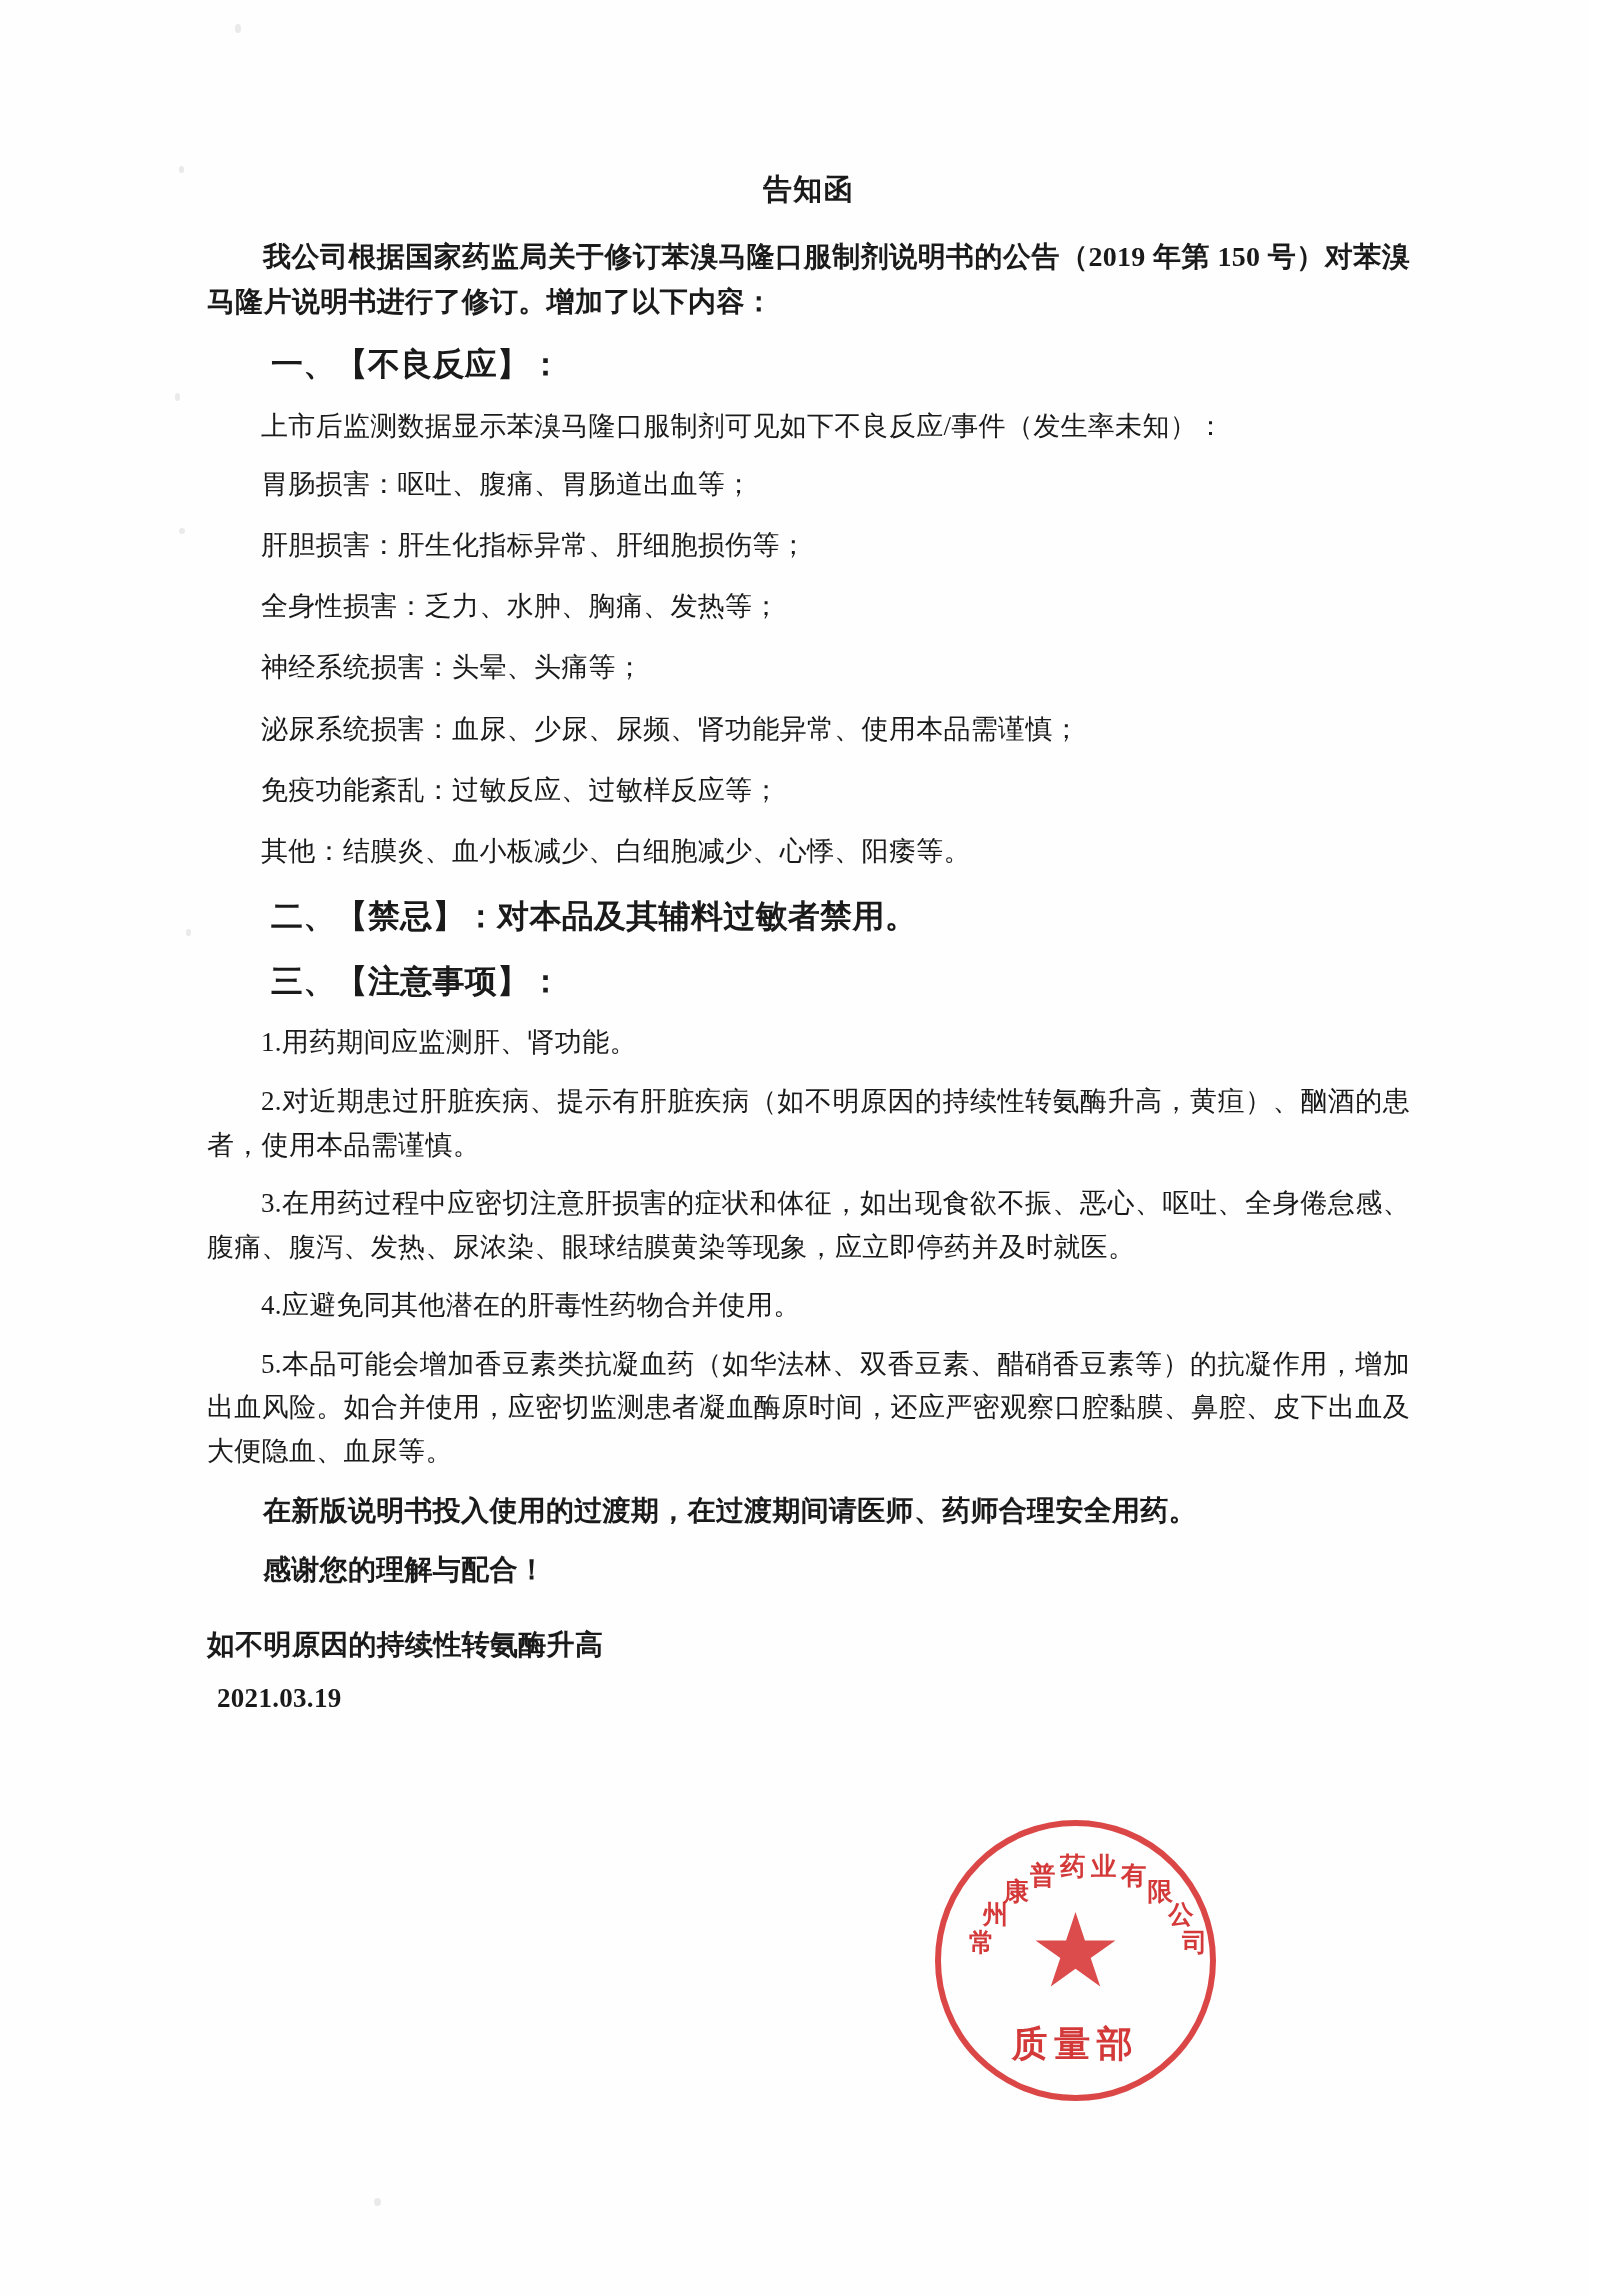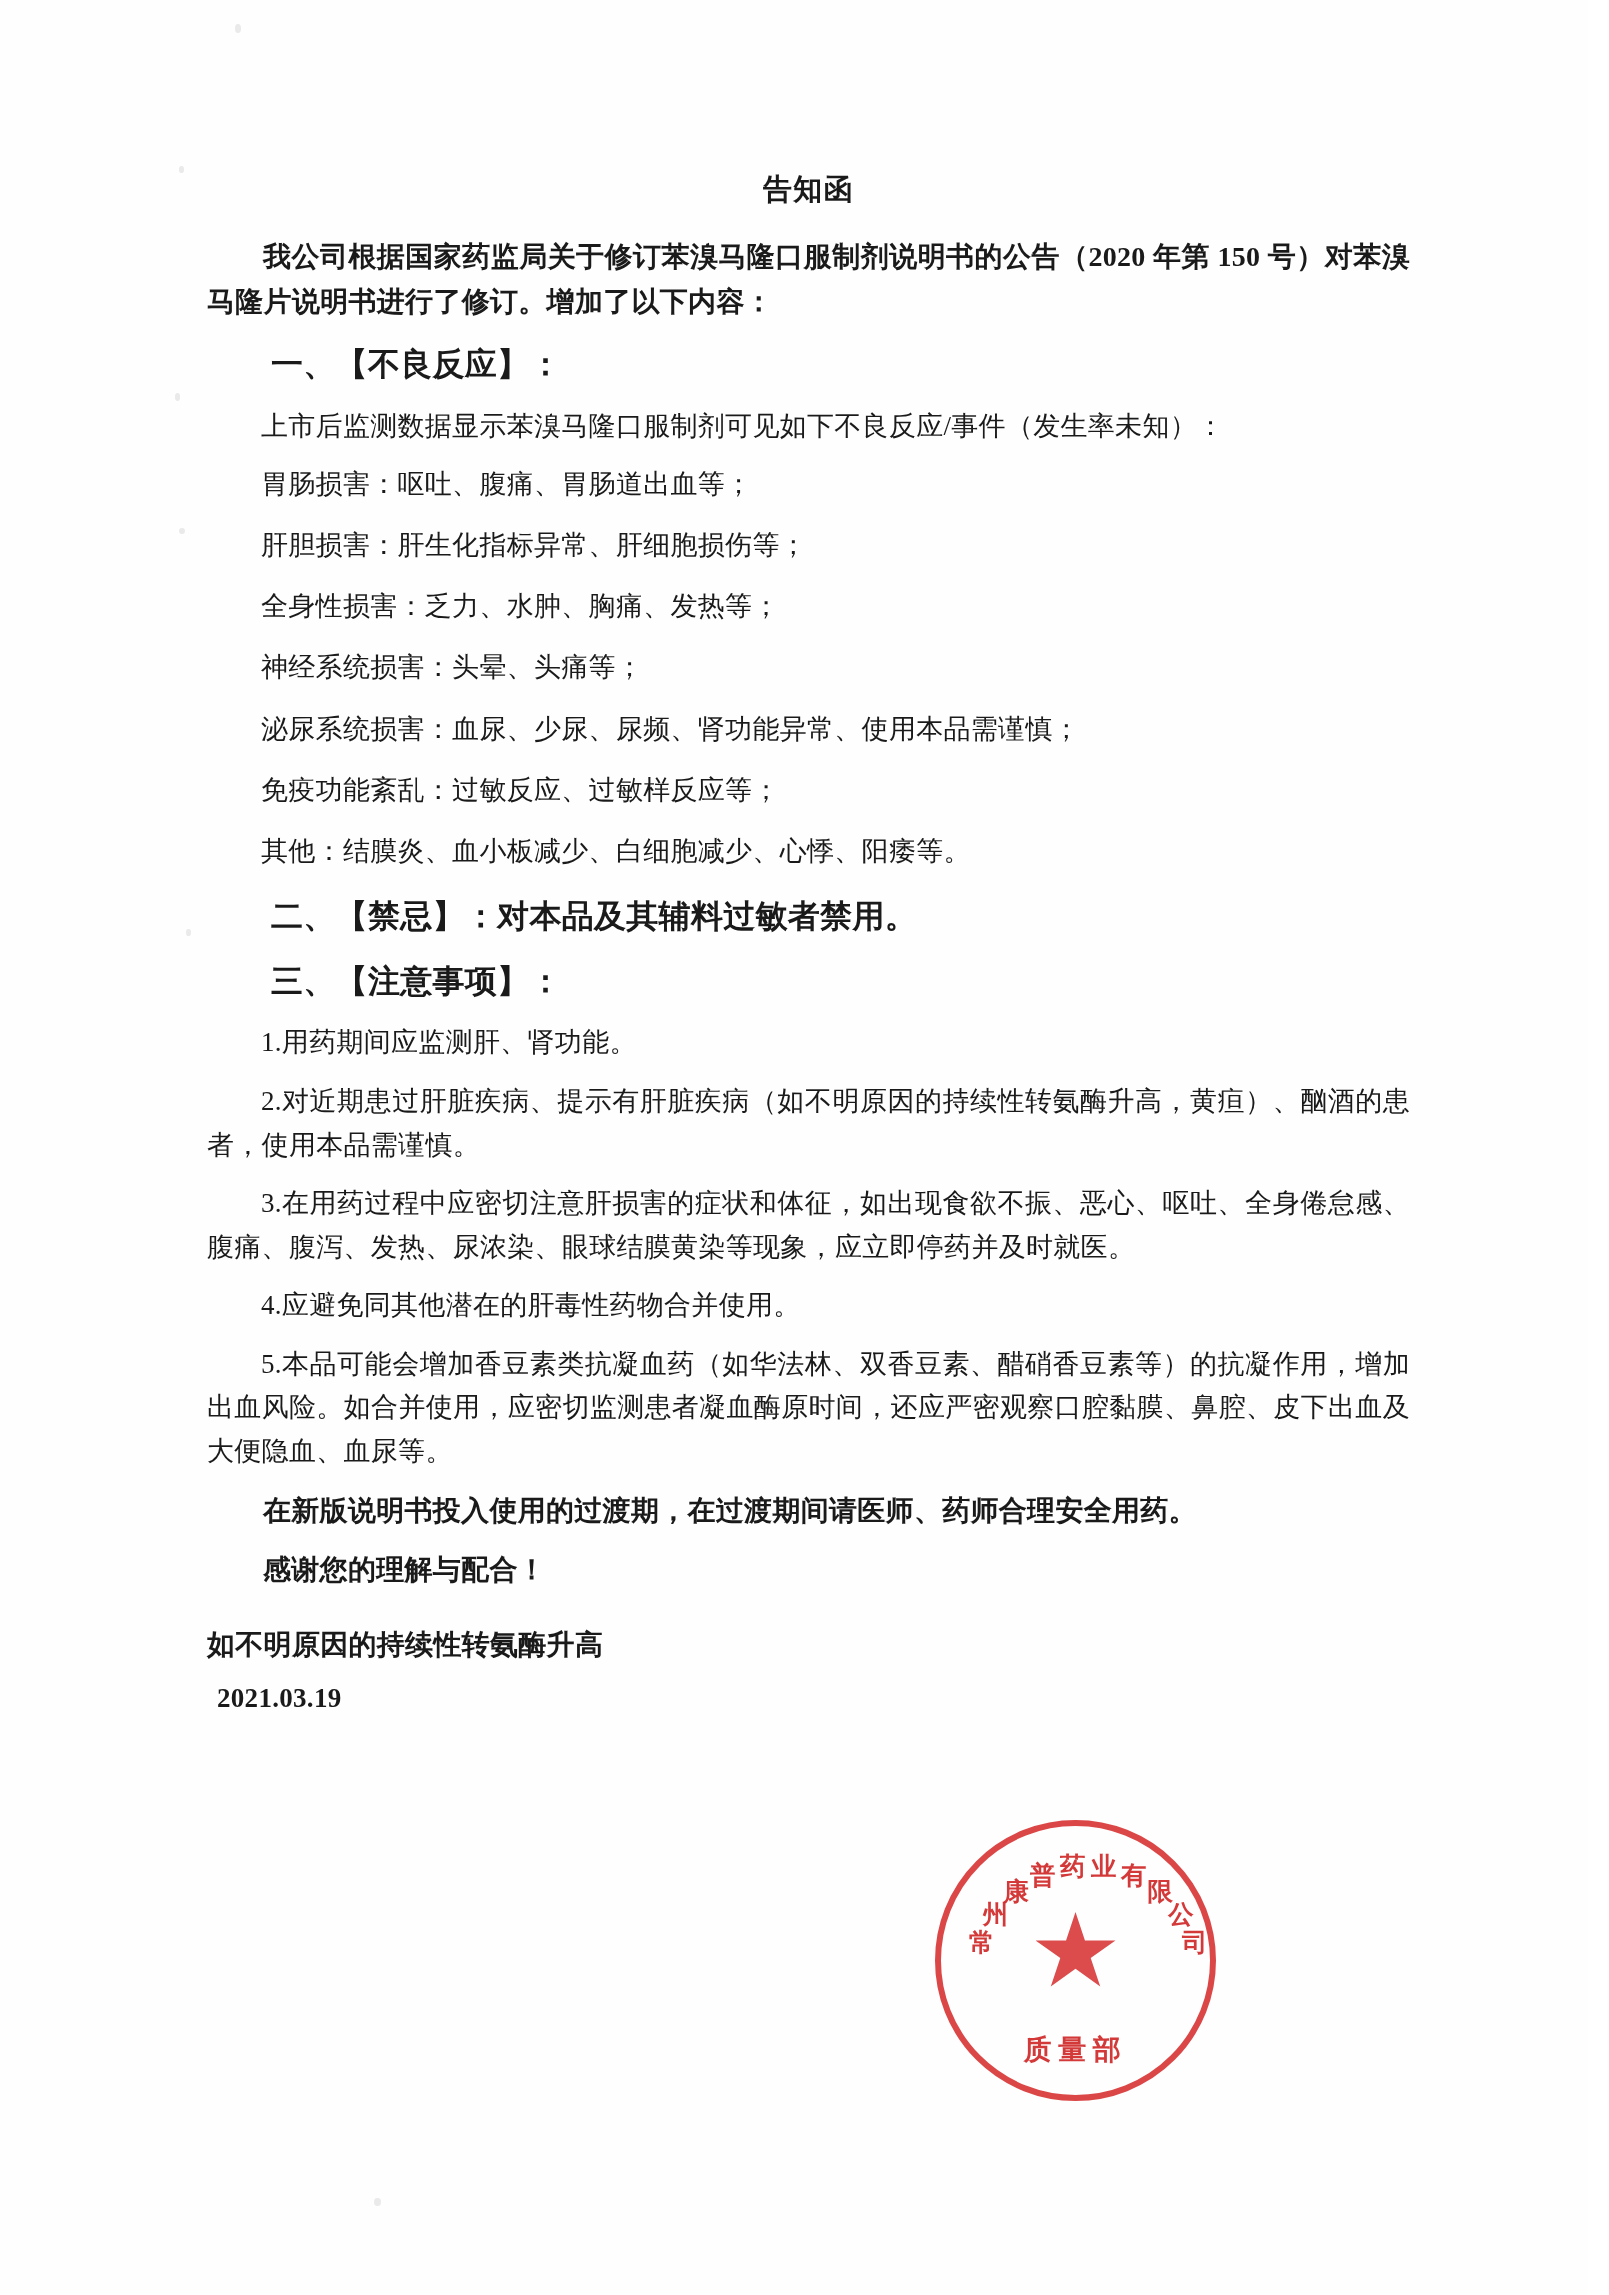--- a/index.html
+++ b/index.html
@@ -130,21 +130,21 @@
     color: rgba(205, 22, 22, .85);
     font-family: "Liberation Serif", "DejaVu Serif", serif;
     transform-origin: 0 0;
   }
   .seal .bottom-text {
     position: absolute;
     left: 0;
     right: 0;
     bottom: 32px;
     text-align: center;
-    font-size: 28px;
+    font-size: 36px;
     font-weight: 700;
     letter-spacing: 6.7px;
     color: rgba(205, 22, 22, .85);
   }
 </style>
 </head>
 <body>
 
 <div class="page">
 
@@ -152,21 +152,21 @@
   <div class="speck" style="left:179px; top:166px; width:4.7px; height:7.3px;"></div>
   <div class="speck" style="left:175px; top:393px; width:5.3px; height:8px;"></div>
   <div class="speck" style="left:179px; top:528px; width:6px; height:6px;"></div>
   <div class="speck" style="left:186px; top:929px; width:4.7px; height:6.7px;"></div>
   <div class="speck" style="left:374px; top:2198px; width:6.7px; height:8px;"></div>
 
   <div class="content">
 
     <h1 class="doc-title">告知函</h1>
 
-    <p class="indent2 para-lead">我公司根据国家药监局关于修订苯溴马隆口服制剂说明书的公告（2020 年第 150 号）对苯溴马隆片说明书进行了修订。增加了以下内容：</p>
+    <p class="indent2 para-lead">我公司根据国家药监局关于修订苯溴马隆口服制剂说明书的公告（2019 年第 150 号）对苯溴马隆片说明书进行了修订。增加了以下内容：</p>
 
     <p class="section-head">一、【不良反应】：</p>
     <p class="indent2">上市后监测数据显示苯溴马隆口服制剂可见如下不良反应/事件（发生率未知）：</p>
     <p class="ae-line">胃肠损害：呕吐、腹痛、胃肠道出血等；</p>
     <p class="ae-line">肝胆损害：肝生化指标异常、肝细胞损伤等；</p>
     <p class="ae-line">全身性损害：乏力、水肿、胸痛、发热等；</p>
     <p class="ae-line">神经系统损害：头晕、头痛等；</p>
     <p class="ae-line">泌尿系统损害：血尿、少尿、尿频、肾功能异常、使用本品需谨慎；</p>
     <p class="ae-line">免疫功能紊乱：过敏反应、过敏样反应等；</p>
     <p class="ae-line">其他：结膜炎、血小板减少、白细胞减少、心悸、阳痿等。</p>

